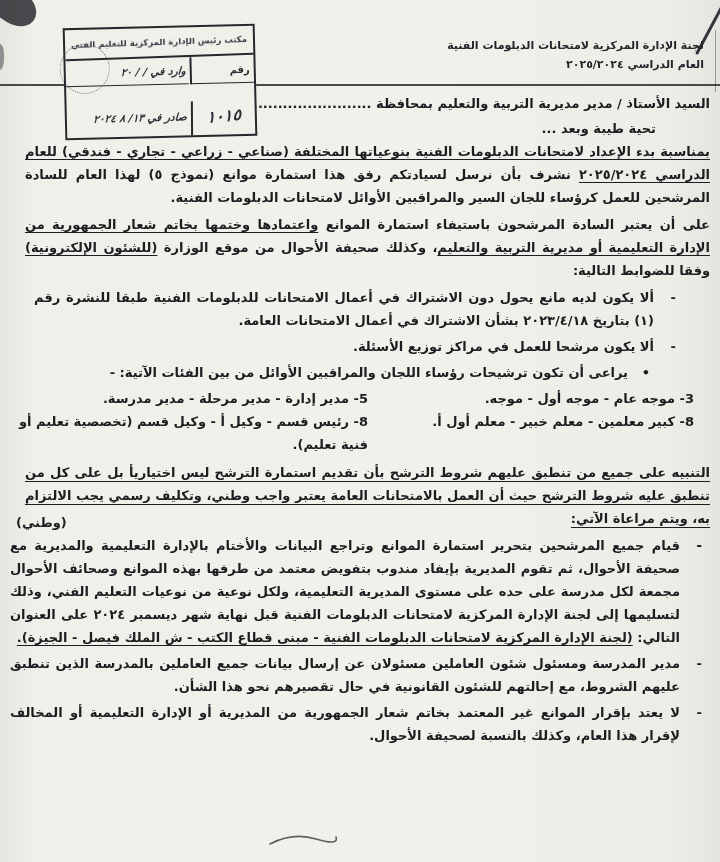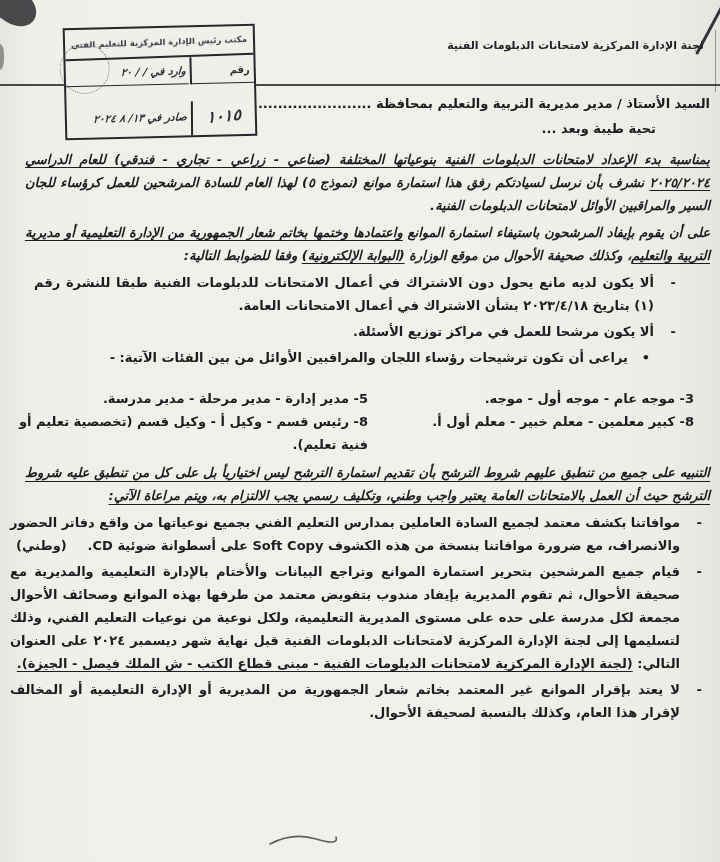--- a/index.html
+++ b/index.html
@@ -35,46 +35,47 @@
   
   .smudge-tl{position:absolute; left:-8px; top:-10px; width:46px; height:34px;
     background:#2b2b30; transform:rotate(32deg); border-radius:40% 60% 55% 45%; opacity:.85;}
   .smudge-tl2{position:absolute; left:-6px; top:44px; width:10px; height:26px; background:#3a3a40; opacity:.5; border-radius:40%;}
   .pen-tr{position:absolute; right:8px; top:-6px; width:2.5px; height:64px; background:#33333a; transform:rotate(28deg); border-radius:2px;}
   .edge-r{position:absolute; right:4px; top:30px; width:1.5px; height:62px; background:#55555e; opacity:.55;}
   .swoosh{position:absolute; left:268px; top:830px; opacity:.8;}
   
   .main{position:absolute; top:92px; right:10px; left:10px; font-size:13px; line-height:23px;}
   .addressee{margin-bottom:2px;}
-  .greeting{padding-right:54px; margin-bottom:8px;}
-  .para{margin:0 0 4px 15px; text-align:justify;font-style:italic;}
+  .greeting{padding-right:54px; margin-bottom:0;}
+  .para{margin:0 0 4px 15px; text-align:justify;}
   .u{text-decoration:underline; text-underline-offset:3px; text-decoration-thickness:1.4px;}
   .u-all{text-decoration:underline; text-underline-offset:4px; text-decoration-thickness:1.4px;}
   .dash{position:relative; padding-right:30px; margin-bottom:3px; text-align:justify;}
   .dash::before{content:"-"; position:absolute; right:8px; top:0;}
   .indent1{margin-right:26px;margin-left:24px;}
-  .bullet{position:relative; padding-right:26px; margin-right:56px; margin-bottom:18px;}
+  .bullet{position:relative; padding-right:26px; margin-right:56px; margin-bottom:3px;}
   .bullet::before{content:"•"; position:absolute; right:4px; top:0;}
   .cats{display:grid; grid-template-columns:42% 58%; margin-bottom:5px;}
   .cats .c1{padding-right:16px;}
   .cats .c2{padding-right:48px;}
   .rule-note{position:absolute; left:6px; bottom:0;}
 </style>
 </head>
 <body>
 
 <div class="page">
 
   <div class="smudge-tl"></div>
   <div class="smudge-tl2"></div>
   <div class="pen-tr"></div>
   <div class="edge-r"></div>
 
   <div class="org">
     <div>لجنة الإدارة المركزية لامتحانات الدبلومات الفنية</div>
+    <div>العام الدراسي ٢٠٢٥/٢٠٢٤</div>
   </div>
 
   <div class="divider"></div>
 
   <div class="stampbox">
     <div class="sb-office">مكتب رئيس الإدارة المركزية للتعليم الفني</div>
     <div class="sb-grid">
       <div class="sb-cell sb-c1 sb-r1">رقم</div>
       <div class="sb-cell sb-r1 sb-hand">وارد في    /    /  ٢٠</div>
       <div class="sb-cell sb-c1 sb-serial">١٠١٥</div>
@@ -83,40 +84,41 @@
     <div class="sb-circle"></div>
   </div>
 
   <div class="main">
 
     <div class="addressee">السيد الأستاذ / مدير مديرية التربية والتعليم بمحافظة .........................</div>
     <div class="greeting">تحية طيبة وبعد ...</div>
 
     <p class="para"><span class="u">بمناسبة بدء الإعداد لامتحانات الدبلومات الفنية بنوعياتها المختلفة (صناعي - زراعي - تجاري - فندقي) للعام الدراسي ٢٠٢٥/٢٠٢٤</span><span> نشرف بأن نرسل لسيادتكم رفق هذا استمارة موانع (نموذج ٥) لهذا العام للسادة المرشحين للعمل كرؤساء للجان السير والمراقبين الأوائل لامتحانات الدبلومات الفنية.</span></p>
 
-    <p class="para"><span>على أن يقوم بإيفاد المرشحون باستيفاء استمارة الموانع </span><span class="u">واعتمادها وختمها بخاتم شعار الجمهورية من الإدارة التعليمية أو مديرية التربية والتعليم</span><span>، وكذلك صحيفة الأحوال من موقع الوزارة </span><span class="u">(البوابة الإلكترونية)</span><span> وفقا للضوابط التالية:</span></p>
+    <p class="para"><span>على أن يعتبر السادة المرشحون باستيفاء استمارة الموانع </span><span class="u">واعتمادها وختمها بخاتم شعار الجمهورية من الإدارة التعليمية أو مديرية التربية والتعليم</span><span>، وكذلك صحيفة الأحوال من موقع الوزارة </span><span class="u">(للشئون الإلكترونية)</span><span> وفقا للضوابط التالية:</span></p>
 
     <div class="dash indent1"><span>ألا يكون لديه مانع يحول دون الاشتراك في أعمال الامتحانات للدبلومات الفنية طبقا للنشرة رقم (١) بتاريخ ٢٠٢٣/٤/١٨ بشأن الاشتراك في أعمال الامتحانات العامة.</span></div>
     <div class="dash indent1"><span>ألا يكون مرشحا للعمل في مراكز توزيع الأسئلة.</span></div>
 
     <div class="bullet"><span>يراعى أن تكون ترشيحات رؤساء اللجان والمراقبين الأوائل من بين الفئات الآتية: -</span></div>
 
     <div class="cats">
       <span class="c1">3- موجه عام - موجه أول - موجه.</span>
       <span class="c2">5- مدير إدارة - مدير مرحلة - مدير مدرسة.</span>
       <span class="c1">8- كبير معلمين - معلم خبير - معلم أول أ.</span>
       <span class="c2">8- رئيس قسم - وكيل أ - وكيل قسم (تخصصية تعليم أو فنية تعليم).</span>
     </div>
 
     <p class="para u-all">التنبيه على جميع من تنطبق عليهم شروط الترشح بأن تقديم استمارة الترشح ليس اختياريأ بل على كل من تنطبق عليه شروط الترشح حيث أن العمل بالامتحانات العامة يعتبر واجب وطني، وتكليف رسمي يجب الالتزام به، ويتم مراعاة الآتي:</p>
 
-    <div class="dash"><span>موافاتنا بكشف معتمد لجميع السادة العاملين بمدارس التعليم الفني بجميع نوعياتها من واقع دفاتر الحضور والانصراف، مع ضرورة موافاتنا بنسخة من هذه الكشوف Soft Copy على أسطوانة ضوئية CD.</span><span class="rule-note">(وطني)</span></div>
+    <div class="dash"><span class="rule-note">(وطني)</span></div>
 
     <div class="dash"><span>قيام جميع المرشحين بتحرير استمارة الموانع وتراجع البيانات والأختام بالإدارة التعليمية والمديرية مع صحيفة الأحوال، ثم تقوم المديرية بإيفاد مندوب بتفويض معتمد من طرفها بهذه الموانع وصحائف الأحوال مجمعة لكل مدرسة على حده على مستوى المديرية التعليمية، ولكل نوعية من نوعيات التعليم الفني، وذلك لتسليمها إلى لجنة الإدارة المركزية لامتحانات الدبلومات الفنية قبل نهاية شهر ديسمبر ٢٠٢٤ على العنوان التالي: </span><span class="u">(لجنة الإدارة المركزية لامتحانات الدبلومات الفنية - مبنى قطاع الكتب - ش الملك فيصل - الجيزة).</span></div>
 
+    <div class="dash"><span>مدير المدرسة ومسئول شئون العاملين مسئولان عن إرسال بيانات جميع العاملين بالمدرسة الذين تنطبق عليهم الشروط، مع إحالتهم للشئون القانونية في حال تقصيرهم نحو هذا الشأن.</span></div>
     <div class="dash"><span>لا يعتد بإقرار الموانع غير المعتمد بخاتم شعار الجمهورية من المديرية أو الإدارة التعليمية أو المخالف لإقرار هذا العام، وكذلك بالنسبة لصحيفة الأحوال.</span></div>
 
   </div>
 
   <svg class="swoosh" width="70" height="20" viewBox="0 0 70 20">
     <path d="M2 14 Q 25 2 48 9 T 68 7" fill="none" stroke="#3a3a42" stroke-width="1.6" stroke-linecap="round"></path>
   </svg>
 
 </div>
 

